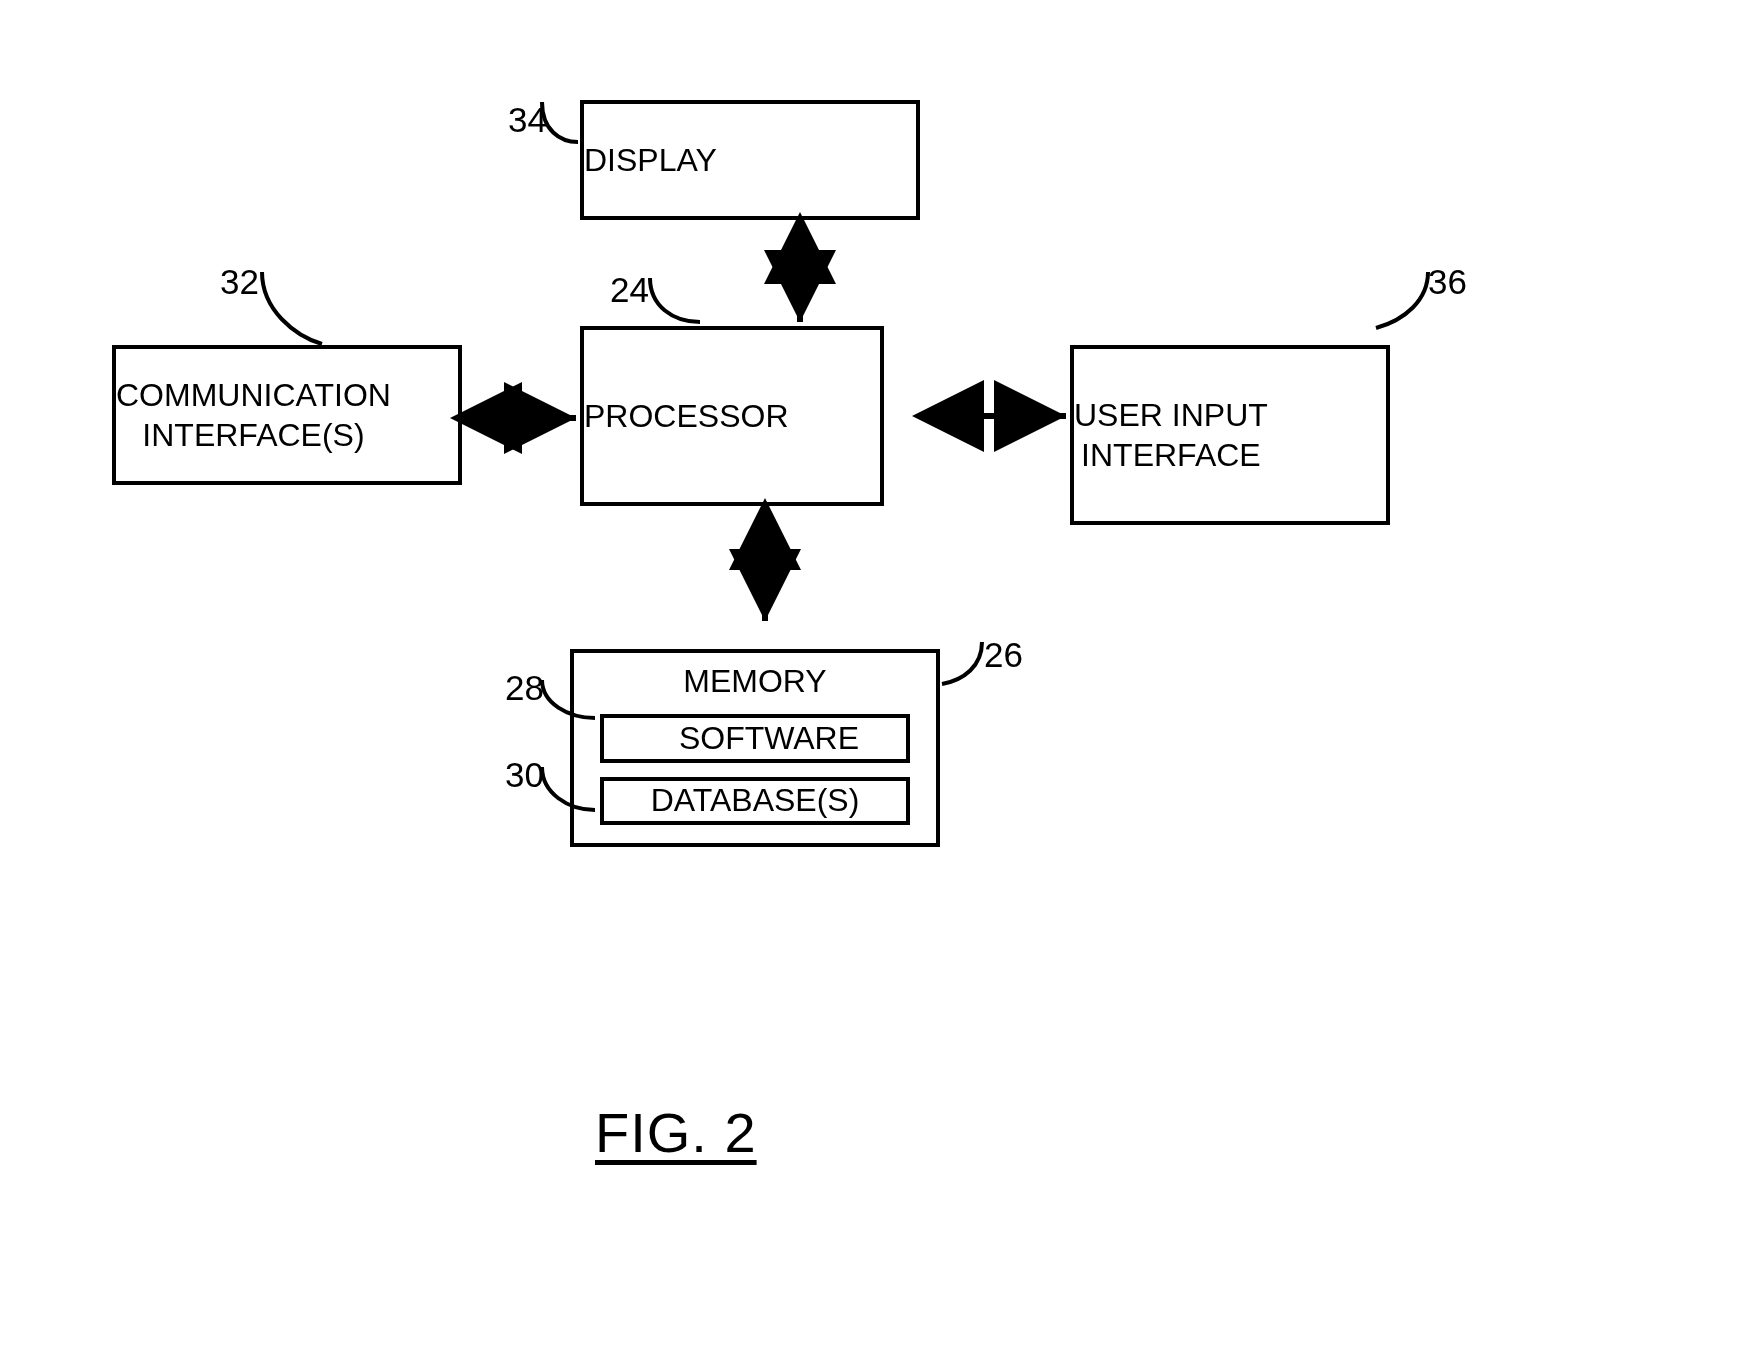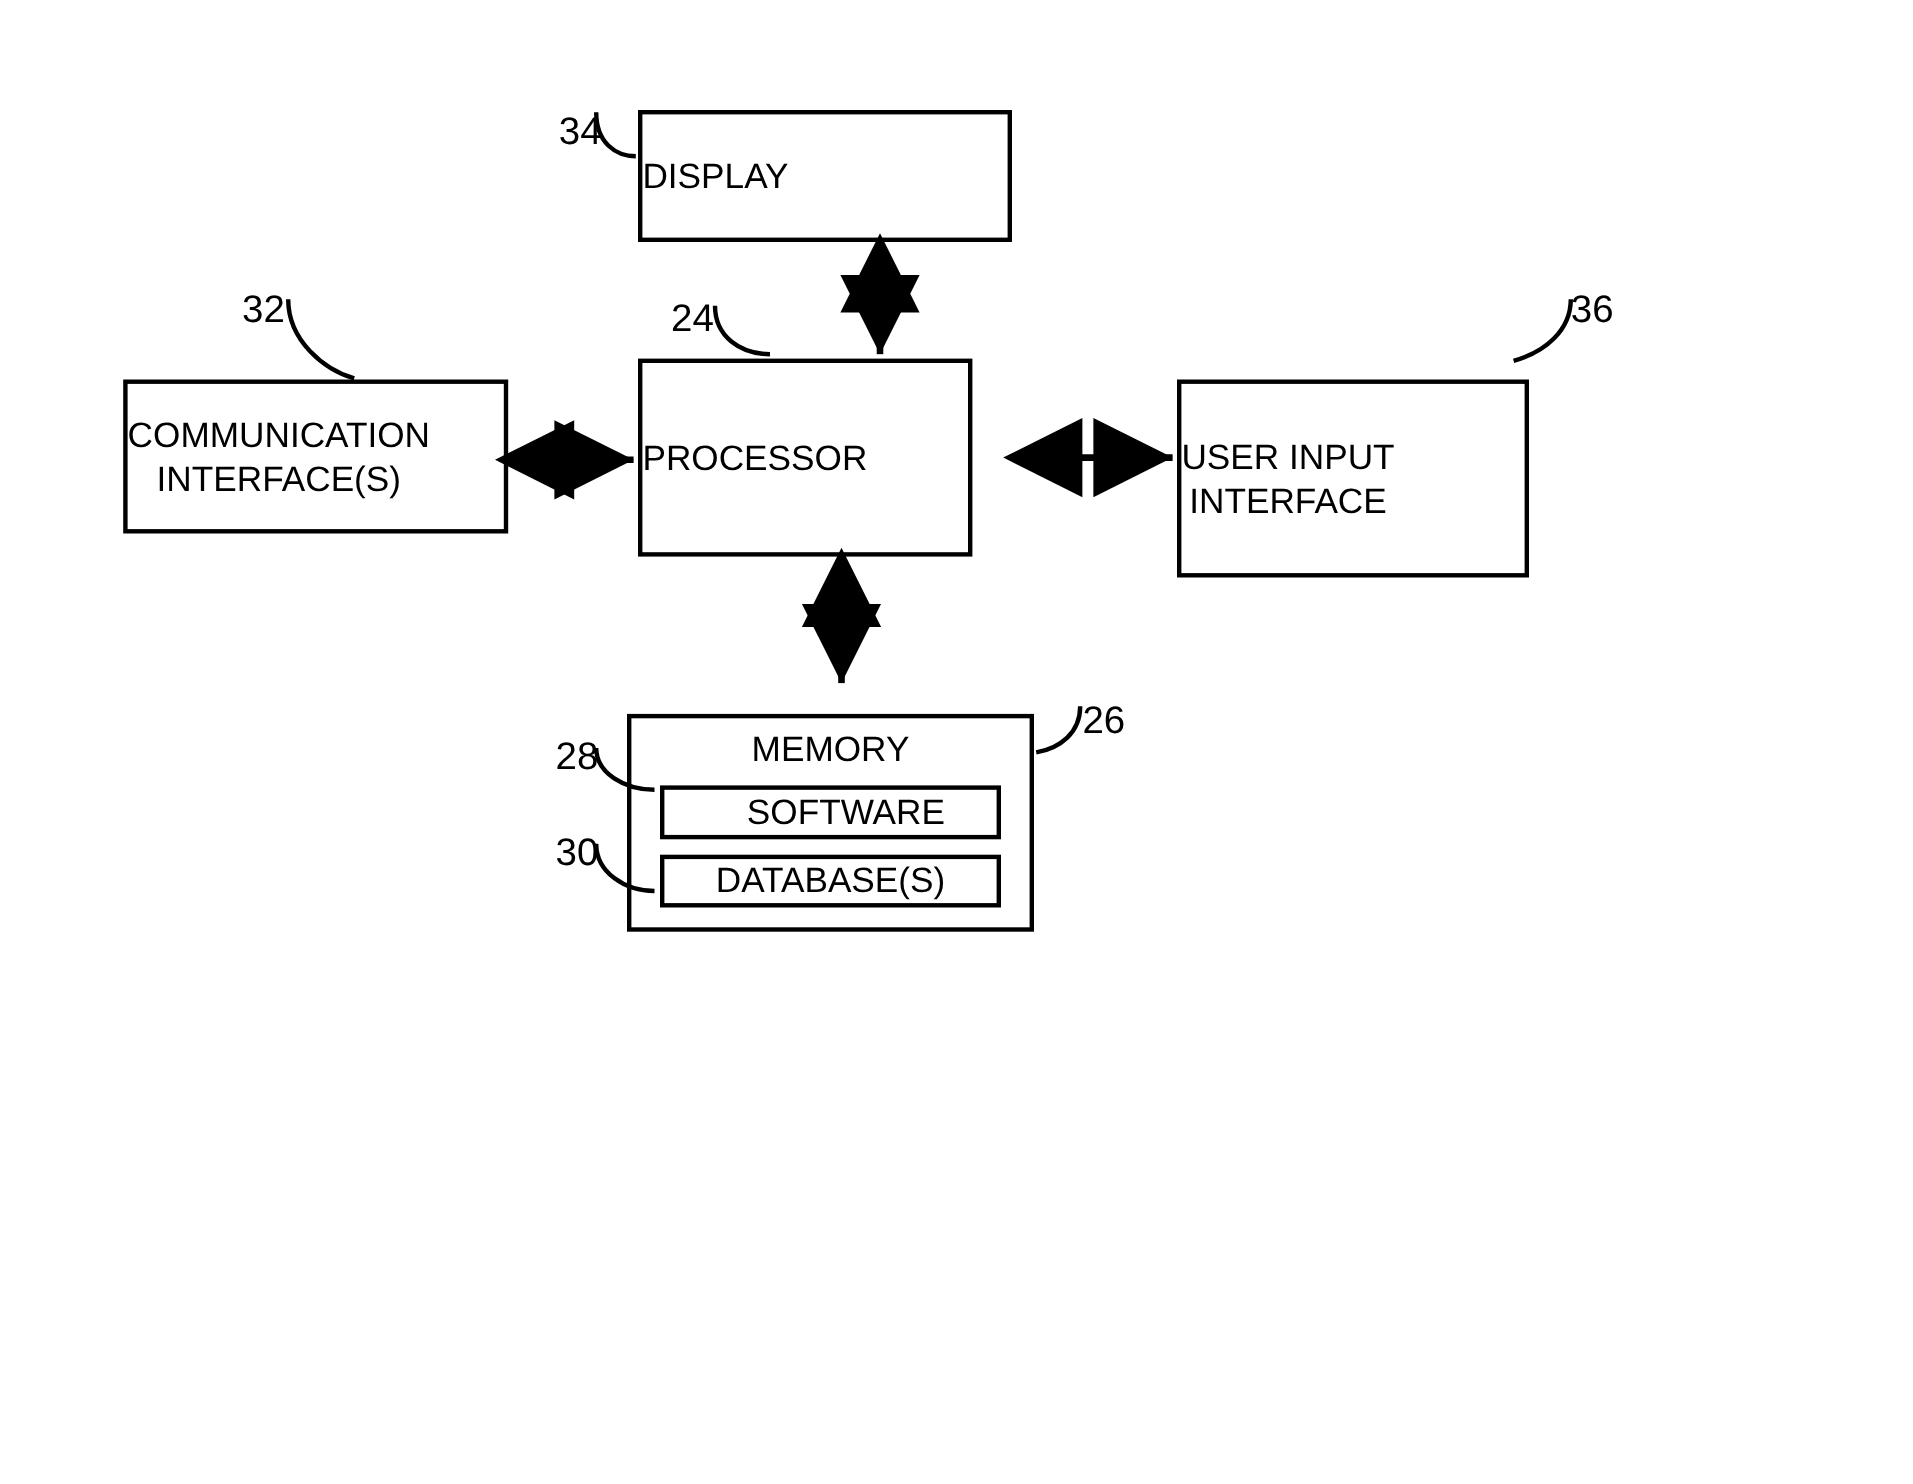--- a/index.html
+++ b/index.html
@@ -145,13 +145,14 @@
   <svg class="callout" style="left:938px; top:640px;" width="50" height="60">
     <path d="M44 2 C 44 26, 26 40, 4 44" stroke="#000" stroke-width="4" fill="none"></path>
   </svg>
   <svg class="callout" style="left:540px; top:678px;" width="60" height="55">
     <path d="M2 2 C 2 25, 28 40, 55 40" stroke="#000" stroke-width="4" fill="none"></path>
   </svg>
   <svg class="callout" style="left:540px; top:765px;" width="60" height="60">
     <path d="M2 2 C 2 28, 28 45, 55 45" stroke="#000" stroke-width="4" fill="none"></path>
   </svg>
 
+  <span class="figcap" style="left:595px; top:1100px;">FIG. 2</span>
 </div>
 
 </body></html>

